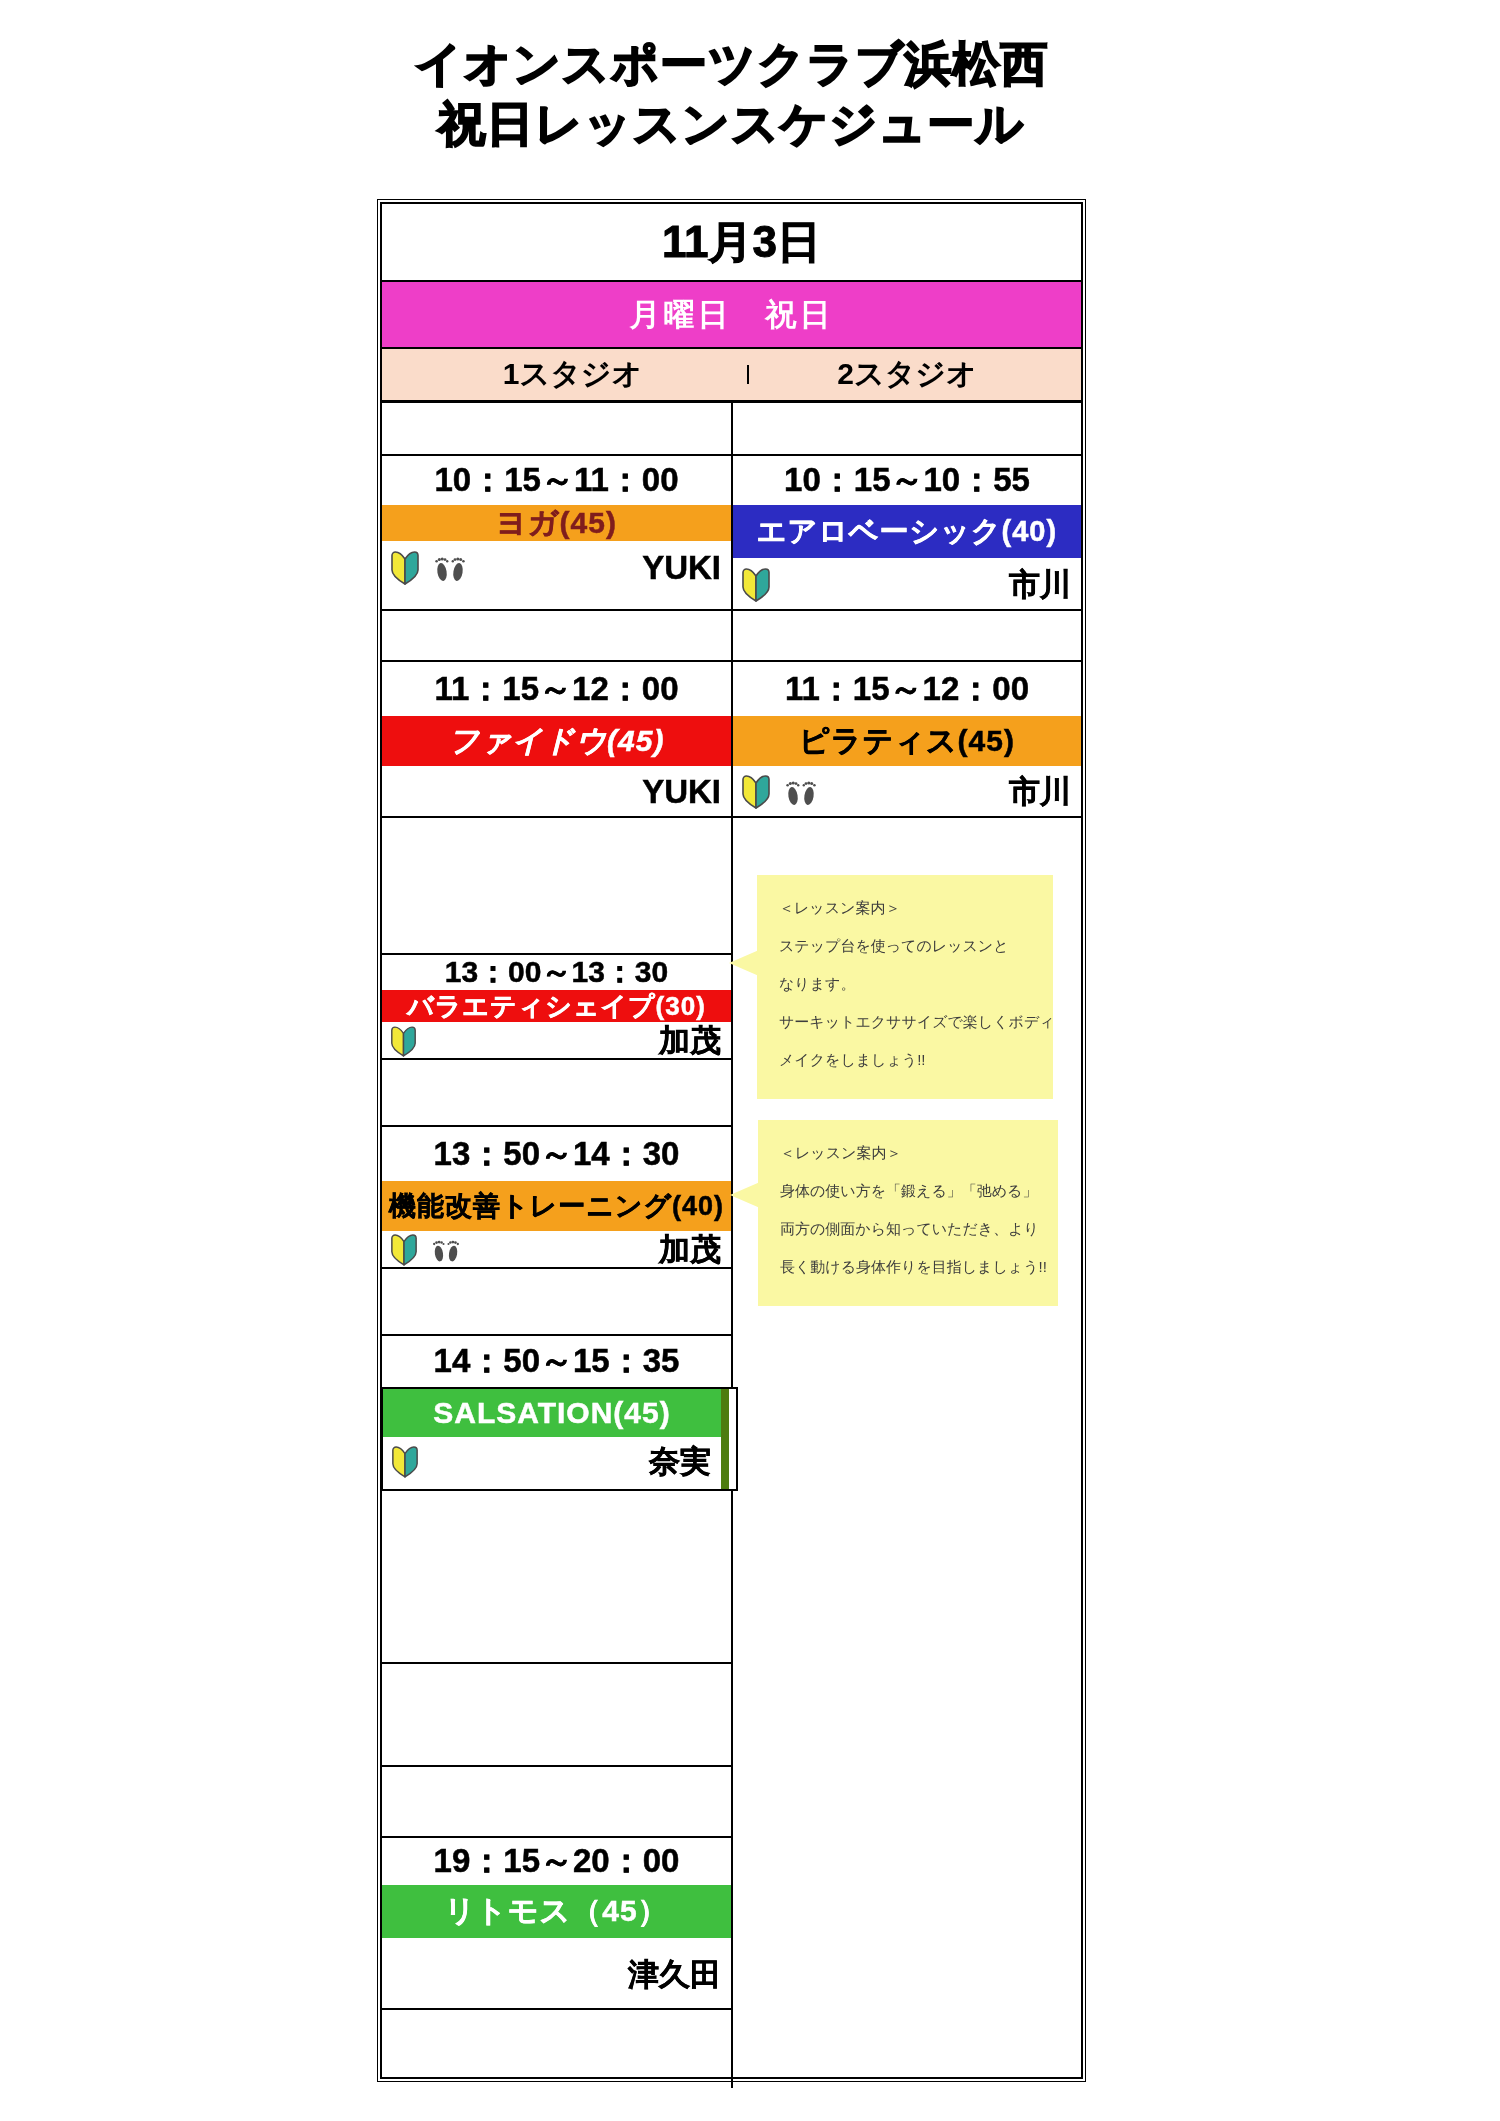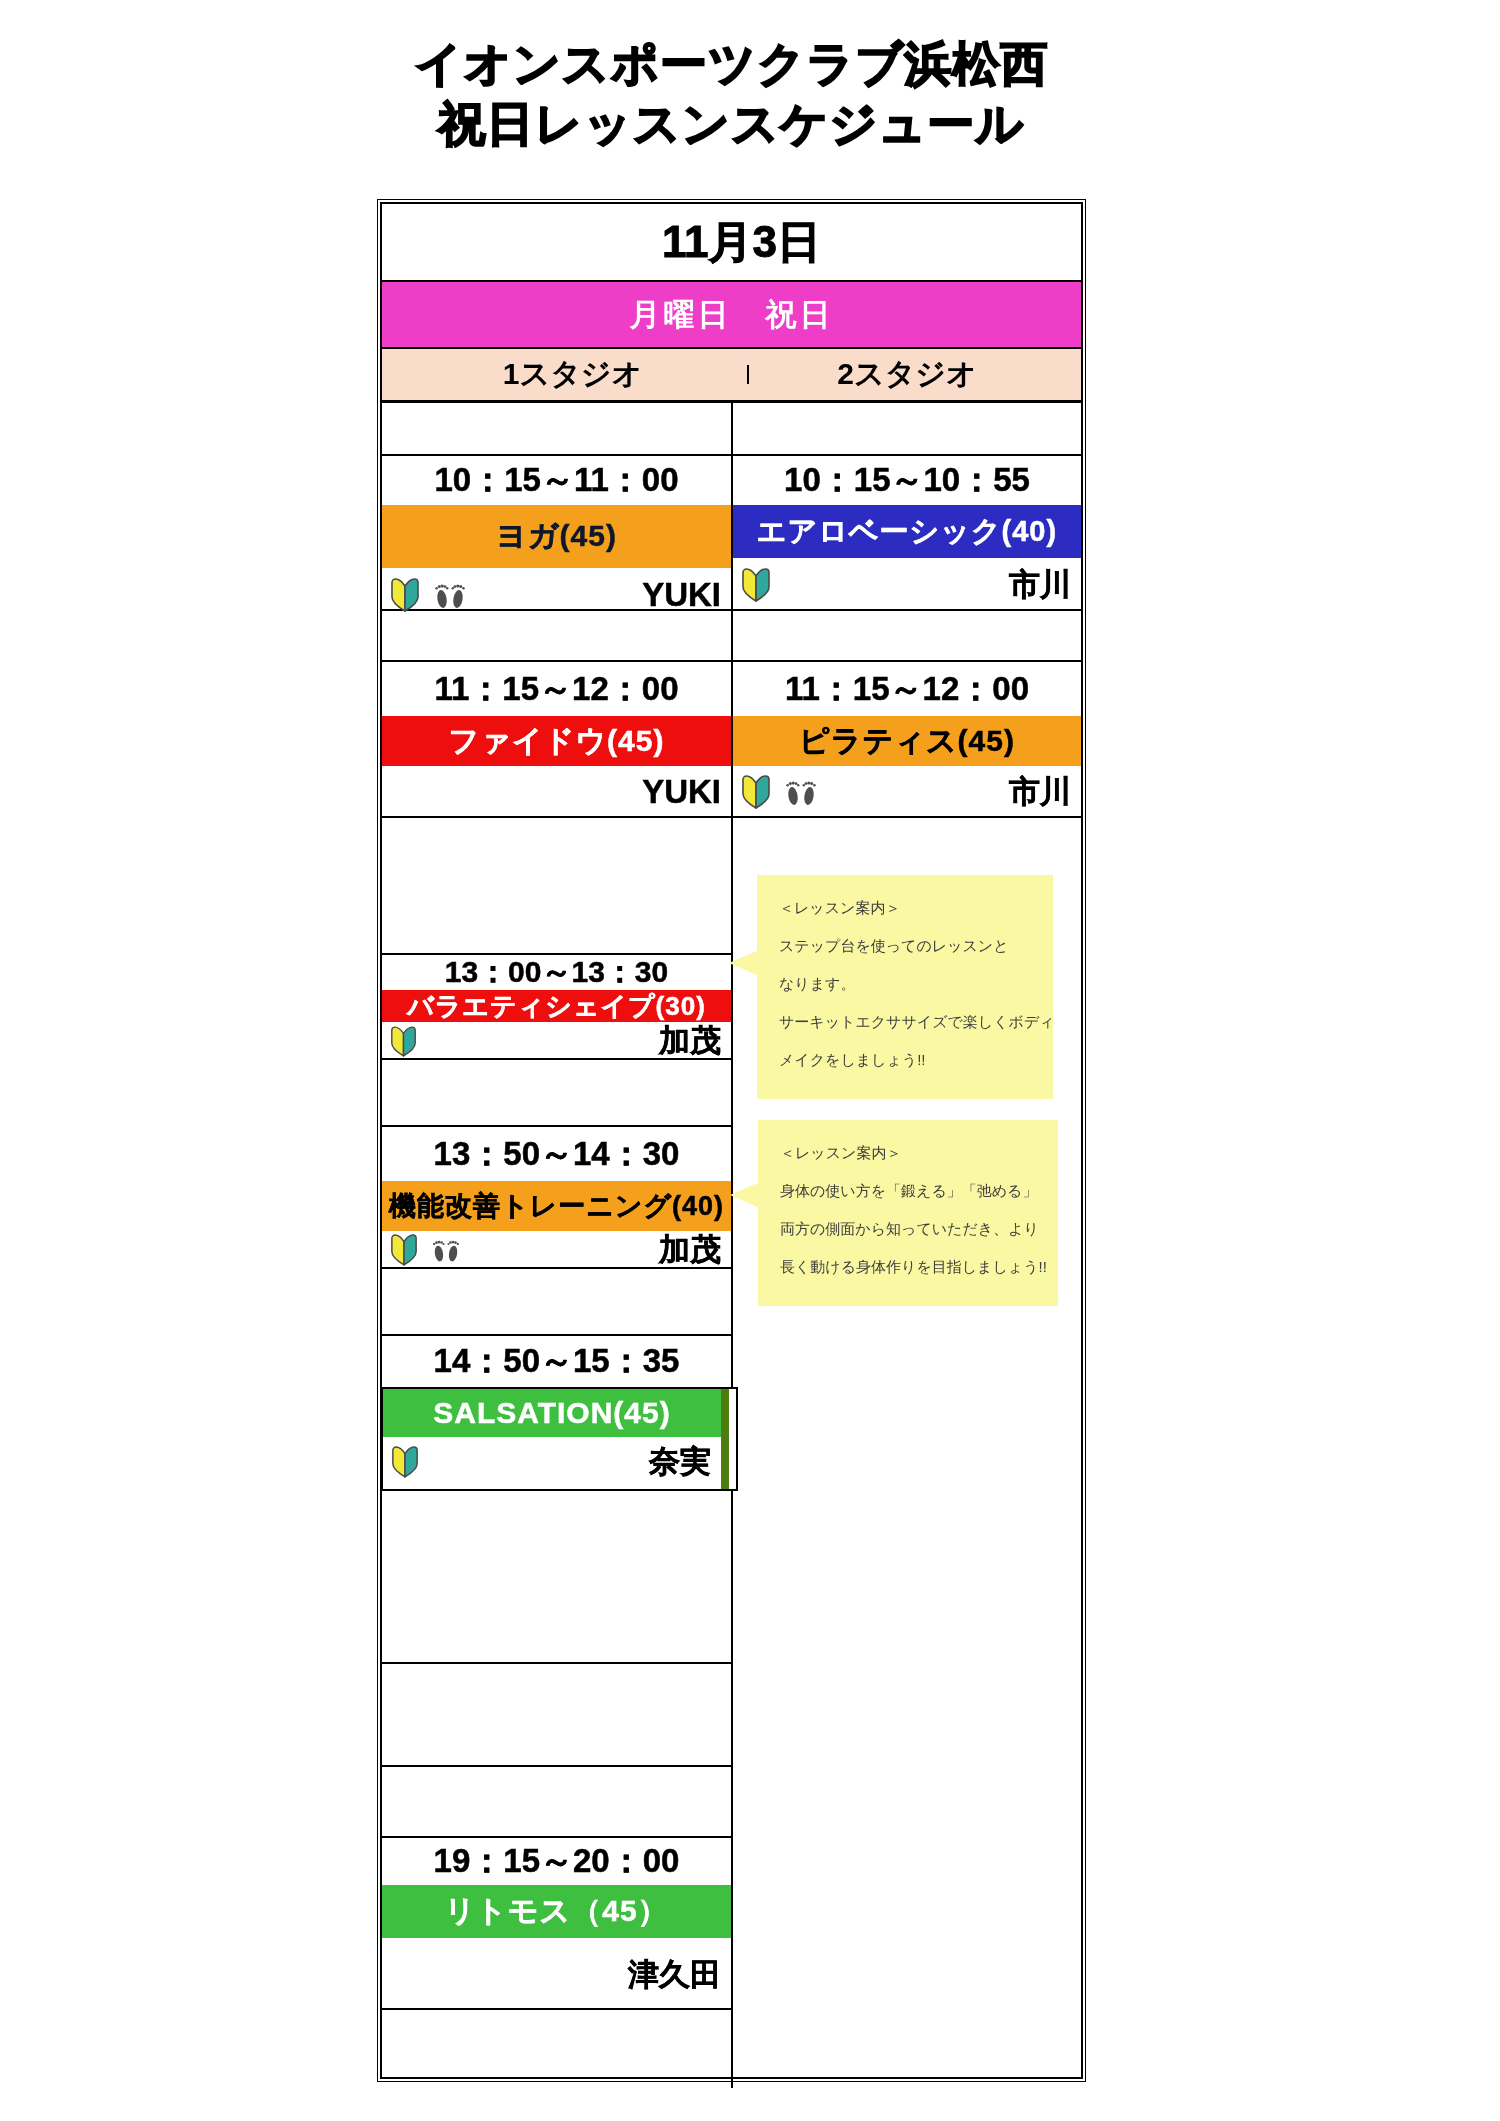--- a/index.html
+++ b/index.html
@@ -85,21 +85,21 @@
     </div>
 
     <div class="body">
 
       <div class="col1">
 
         <div class="cell" style="height:53px"></div>
 
         <div class="cell" style="height:155px">
           <div class="time" style="height:49px">10：15～11：00</div>
-          <div class="bar" style="height: 63px; background-color: rgb(245, 160, 28); color: #0f172a;">ヨガ(45)</div>
+          <div class="bar" style="height: 36px; background-color: rgb(245, 160, 28); color: #7f1d1d;">ヨガ(45)</div>
           <div class="instr" style="height:53px">
             <span class="icons">
               <svg class="wakaba" width="30" height="36" viewBox="0 0 30 36">
                 <path d="M15 9 C12 4.5 8.5 2 5.5 2 C3.5 2 2 3.5 2 5.5 L2 20 C2 25 9 30.5 15 34 Z" fill="#F2E838" stroke="#4a4a4a" stroke-width="1.6" stroke-linejoin="round"></path>
                 <path d="M15 9 C18 4.5 21.5 2 24.5 2 C26.5 2 28 3.5 28 5.5 L28 20 C28 25 21 30.5 15 34 Z" fill="#2FA79B" stroke="#4a4a4a" stroke-width="1.6" stroke-linejoin="round"></path>
               </svg>
               <svg class="feet" width="36" height="34" viewBox="0 0 36 34">
                 <g fill="#4E4E4E">
                   <ellipse cx="10" cy="21" rx="4.6" ry="9" transform="rotate(-9 10 21)"></ellipse>
                   <circle cx="4.6" cy="10.2" r="1.3"></circle>
@@ -117,21 +117,21 @@
               </svg>
             </span>
             <span class="who" style="font-size:33px">YUKI</span>
           </div>
         </div>
 
         <div class="cell" style="height:51px"></div>
 
         <div class="cell" style="height:156px">
           <div class="time" style="height:54px">11：15～12：00</div>
-          <div class="bar" style="height: 50px; background-color: rgb(238, 14, 14); color: rgb(255, 255, 255);">ファイドウ(45)</div>
+          <div class="bar" style="height: 50px; background-color: rgb(238, 14, 14); color: rgb(255, 255, 255); font-style: italic;">ファイドウ(45)</div>
           <div class="instr" style="height:52px">
             <span class="who" style="font-size:33px">YUKI</span>
           </div>
         </div>
 
         <div class="cell" style="height:137px"></div>
 
         <div class="cell" style="height:105px">
           <div class="time" style="height:35px;font-size:30px">13：00～13：30</div>
           <div class="bar" style="height: 32px; font-size: 26px; background-color: rgb(238, 14, 14); color: rgb(255, 255, 255);">バラエティシェイプ(30)</div>

